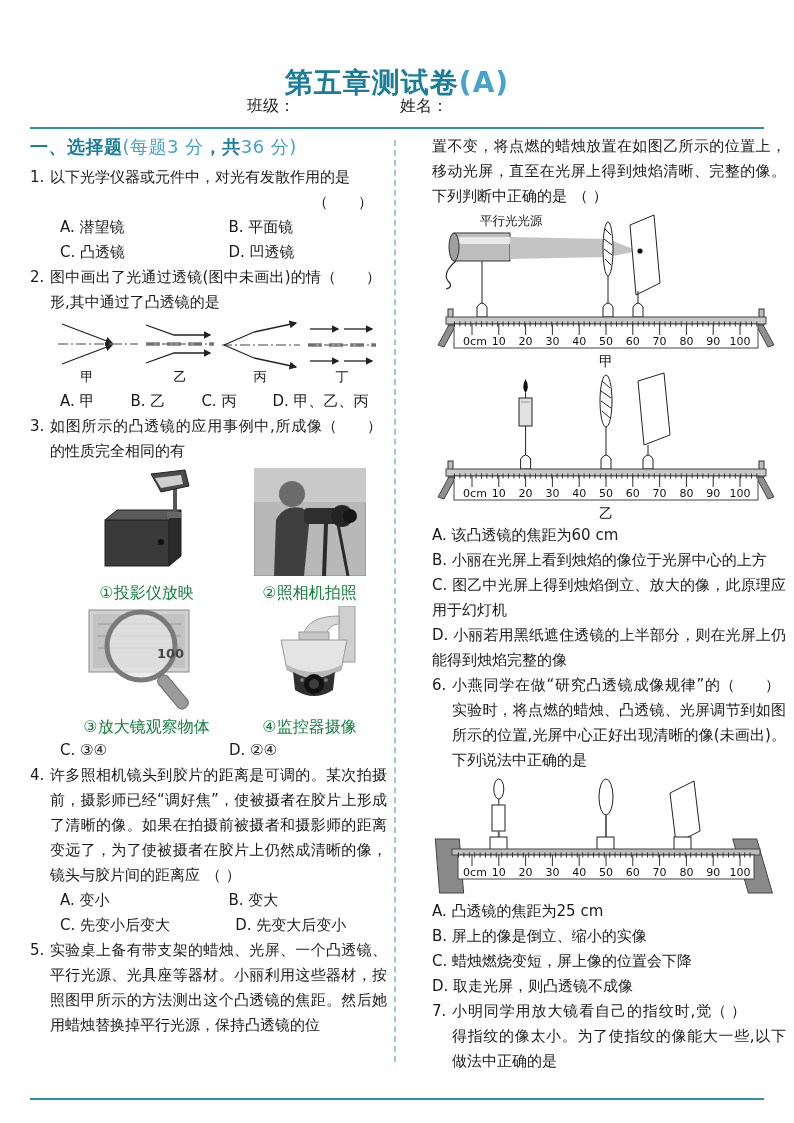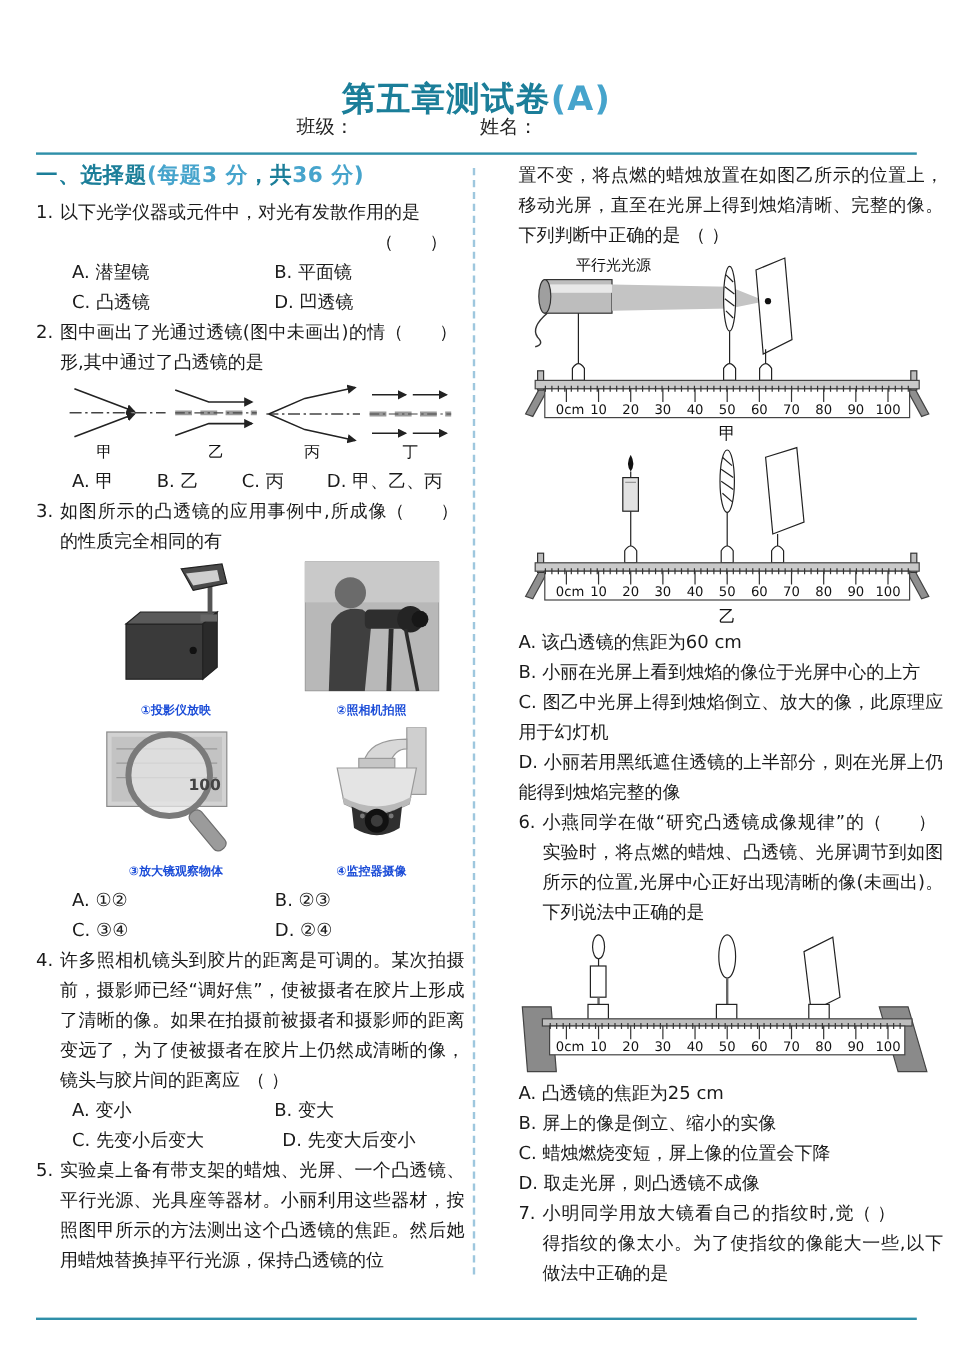--- a/index.html
+++ b/index.html
@@ -29,39 +29,39 @@
     position:absolute; top:140px; left:394px; height:922px; width:0;
     border-left:2px dashed #9ec7de;
   }
   .col { position:absolute; top:134px; font-size:15px; line-height:25px; }
   .col-left  { left:30px;  width:357px; }
   .col-right { left:432px; width:354px; }
   .section-heading {
     font-size:18px; font-weight:700; color:#1b7e99;
     line-height:26px; margin:0 0 5px 0; letter-spacing:0.5px;
   }
-  .section-heading .num-blue { color:#46a4cc; font-weight:700;margin-top:40px; }
+  .section-heading .num-blue { color:#46a4cc; font-weight:400;margin-top:40px; }
   .q { display:flex; align-items:flex-start; margin:0; }
   .qnum { flex:none; width:20px; text-align:left; }
   .qbody { flex:1; text-align:justify; }
   .qtext { margin:0; }
   .bracket-line { text-align:right; padding-right:14px; }
   .bracket-float { float:right; margin-right:6px; }
   .bracket-inline { margin-left:6px; }
   .opt-row { display:flex; }
   .opt-half { width:50%; padding-left:10px; }
   .opt-line { padding-left:10px; display:flex; gap:36px; }
   .fig { margin:2px 0 2px 0; }
   .fig svg { display:block; }
   .photo-grid {
     display:grid; grid-template-columns:1fr 1fr;
     column-gap:6px; row-gap:4px; margin:4px 0 2px 18px; width:320px;
   }
   .photo-cell { text-align:center; }
-  .photo-cell .caption { font-size:10px; font-weight:700; line-height:18px; color:#1d4ed8; }
+  .photo-cell .caption { font-size:16px; font-weight:400; line-height:18px; color:#15803d; }
   .rc-cont { text-align:justify; }
   .opts-block p { margin:0; text-align:justify; }
 </style>
 </head>
 <body>
 
 <div class="page">
 
   <div class="title">
     <span>第五章测试卷</span><span class="title-suffix">(A)</span>
@@ -211,24 +211,20 @@
               <path d="M38,66 Q59,78 80,66 L78,84 Q59,96 40,84 Z" fill="#2f2f2f"></path>
               <circle cx="59" cy="78" r="10" fill="#111"></circle>
               <circle cx="59" cy="78" r="5" fill="#3c3c3c"></circle>
               <circle cx="47" cy="74" r="2" fill="#777"></circle>
               <circle cx="71" cy="74" r="2" fill="#777"></circle>
             </svg>
             <div class="caption">④监控器摄像</div>
           </div>
         </div>
 
-        <div class="opt-row">
-          <div class="opt-half">A. ①②</div>
-          <div class="opt-half">B. ②③</div>
-        </div>
         <div class="opt-row">
           <div class="opt-half">C. ③④</div>
           <div class="opt-half">D. ②④</div>
         </div>
       </div>
     </div>
 
     <div class="q">
       <div class="qnum">4.</div>
       <div class="qbody">

